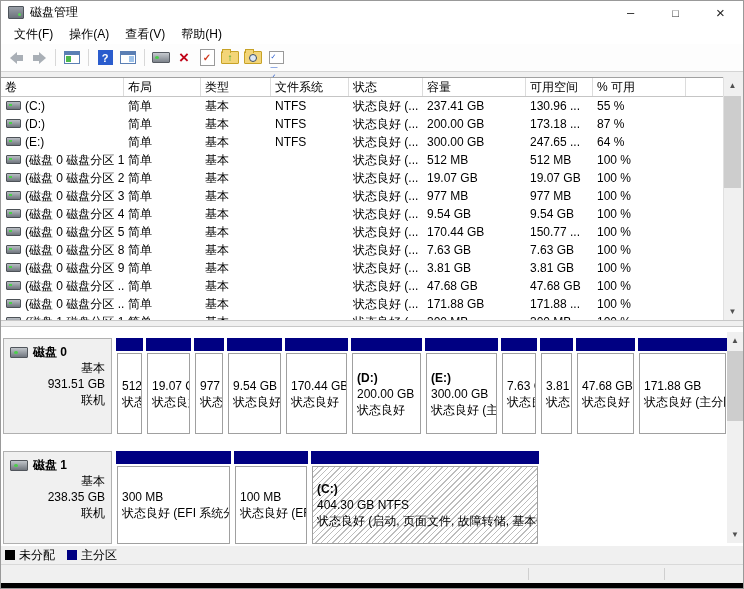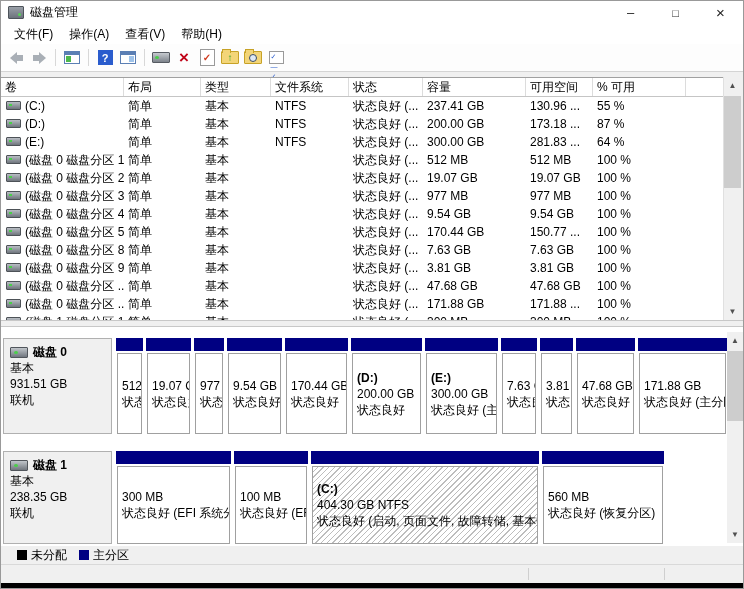--- a/index.html
+++ b/index.html
@@ -61,34 +61,34 @@
   .sb-btn{width:100%;height:17px;display:flex;align-items:center;justify-content:center;font-size:8px;color:#505050;flex:none;}
   .sb-track{flex:1;width:100%;position:relative;}
   .sb-thumb{position:absolute;left:0;width:100%;background:#cdcdcd;}
   
   .splitter{position:absolute;left:0;top:319px;width:100%;height:7px;background:#f0f0f0;
     border-top:1px solid #c8c8c8;border-bottom:1px solid #c8c8c8;box-sizing:border-box;}
   
   .lower-pane{position:absolute;left:0;top:326px;width:100%;height:219px;background:#fff;overflow:hidden;}
   .disk-row{position:absolute;left:2px;display:flex;}
   .disk-label{width:109px;flex:none;background:#f0f0f0;border:1px solid #b0b0b0;box-sizing:border-box;
-    padding:5px 6px;margin-right:4px;line-height:16px;}
+    padding:5px 6px;margin-right:4px;line-height:16px;text-align:right;}
   .disk-label .dname{font-weight:bold;display:flex;align-items:center;gap:5px;}
   .big-drive{width:16px;height:9px;background:linear-gradient(#c0c5ca,#70767e);border:1px solid #50555b;border-radius:1px;position:relative;flex:none;}
   .big-drive::after{content:"";position:absolute;left:3px;top:3px;width:4px;height:3px;background:#49d049;border-radius:50%;}
   .partition{display:flex;flex-direction:column;flex:none;margin-right:3px;background:#fff;box-sizing:border-box;}
   .part-band{height:13px;background:#000082;flex:none;}
   .part-body{flex:1;margin:2px 1px 0 1px;border:1px solid #a0a0a0;background:#fff;
     padding-left:4px;display:flex;flex-direction:column;justify-content:center;overflow:hidden;}
   .part-body div{white-space:nowrap;line-height:16px;font-size:12px;}
   .pl-label{font-weight:bold;}
   .hatched{background:repeating-linear-gradient(135deg,#ffffff 0 3px,#bdbdbd 3px 4px);}
   
   .legend-bar{position:absolute;left:0;top:545px;width:100%;height:18px;background:#f0f0f0;
-    display:flex;align-items:center;gap:12px;padding-left:16px;box-sizing:border-box;}
+    display:flex;align-items:center;gap:12px;padding-left:4px;box-sizing:border-box;}
   .legend-item{display:flex;align-items:center;gap:4px;}
   .legend-swatch{width:10px;height:10px;flex:none;}
   
   .statusbar{position:absolute;left:0;top:563px;width:100%;height:19px;background:#f0f0f0;border-top:1px solid #d9d9d9;box-sizing:border-box;}
   .sb-div{position:absolute;top:3px;bottom:3px;width:1px;background:#cfcfcf;}
   .bottom-strip{position:absolute;left:0;top:582px;width:100%;height:7px;background:#000;}
 </style>
 </head>
 <body>
 
@@ -192,21 +192,21 @@
         <div class="vr-cell" style="width: 67px;">173.18 ...</div>
         <div class="vr-cell" style="width: 93px;">87 %</div>
       </div>
       <div class="vol-row">
         <div class="vr-cell" style="width: 123px;"><span class="vol-ico"></span><span>(E:)</span></div>
         <div class="vr-cell" style="width: 77px;">简单</div>
         <div class="vr-cell" style="width: 70px;">基本</div>
         <div class="vr-cell" style="width: 78px;">NTFS</div>
         <div class="vr-cell" style="width: 74px;">状态良好 (...</div>
         <div class="vr-cell" style="width: 103px;">300.00 GB</div>
-        <div class="vr-cell" style="width: 67px;">281.83 ...</div>
+        <div class="vr-cell" style="width: 67px;">247.65 ...</div>
         <div class="vr-cell" style="width: 93px;">64 %</div>
       </div>
       <div class="vol-row">
         <div class="vr-cell" style="width: 123px;"><span class="vol-ico"></span><span>(磁盘 0 磁盘分区 1)</span></div>
         <div class="vr-cell" style="width: 77px;">简单</div>
         <div class="vr-cell" style="width: 70px;">基本</div>
         <div class="vr-cell" style="width: 78px;"></div>
         <div class="vr-cell" style="width: 74px;">状态良好 (...</div>
         <div class="vr-cell" style="width: 103px;">512 MB</div>
         <div class="vr-cell" style="width: 67px;">512 MB</div>
@@ -435,27 +435,20 @@
             <div>100 MB</div>
             <div>状态良好 (EFI 系统分区)</div>
           </div>
         </div>
         <div class="partition" style="width: 228px;">
           <div class="part-band" style="background: rgb(0, 0, 130);"></div>
           <div class="part-body hatched">
             <div class="pl-label">(C:)</div>
             <div>404.30 GB NTFS</div>
             <div>状态良好 (启动, 页面文件, 故障转储, 基本数据分区)</div>
-          </div>
-        </div>
-        <div class="partition" style="width: 122px;">
-          <div class="part-band" style="background: rgb(0, 0, 130);"></div>
-          <div class="part-body">
-            <div>560 MB</div>
-            <div>状态良好 (恢复分区)</div>
           </div>
         </div>
       </div>
     </div>
 
   <div class="legend-bar">
       <span class="legend-item">
         <span class="legend-swatch" style="background: rgb(0, 0, 0);"></span>
         <span>未分配</span>
       </span>

